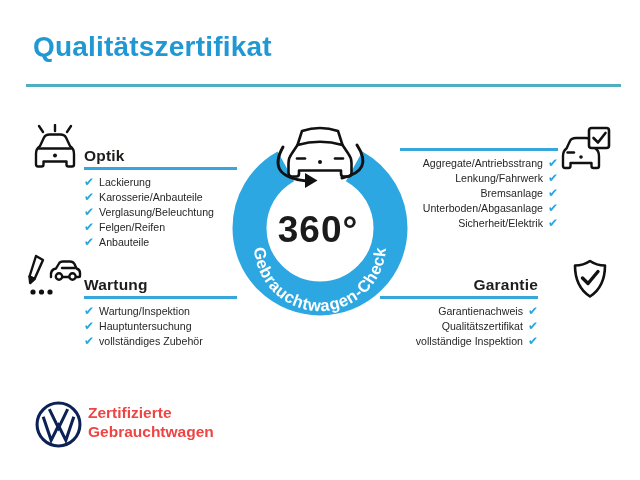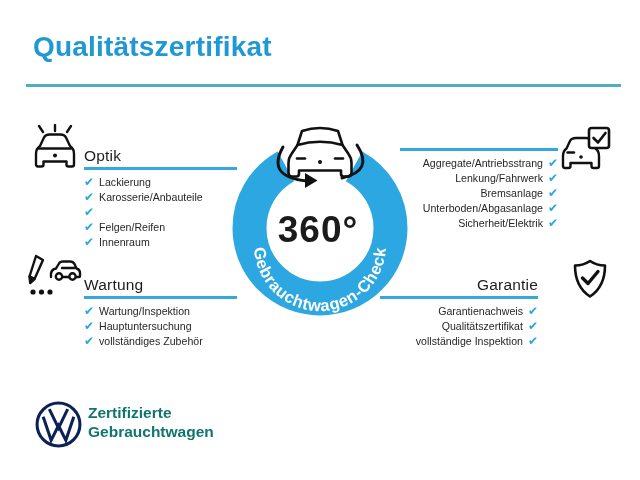--- a/index.html
+++ b/index.html
@@ -2,41 +2,41 @@
 <html><head>
 <meta charset="utf-8">
 <style>
   html,body{margin:0;padding:0;background:#ffffff;}
   .stage{position:relative;width:640px;height:480px;background:#ffffff;overflow:hidden;
          font-family:"Liberation Sans",sans-serif;border-radius:16px;}
   .title{position:absolute;left:33px;top:31px;font-size:28px;font-weight:bold;
          color:#2098d4;letter-spacing:0.2px;}
   .top-rule{position:absolute;left:26px;top:84px;width:595px;height:3px;background:#4fafc0;}
   .sec{position:absolute;width:153px;}
-  .sec h3{margin:0;font-size:15.5px;line-height:19px;font-weight:normal;color:#1d1d1b;letter-spacing:0.2px;}
+  .sec h3{margin:0;font-size:15.5px;line-height:19px;font-weight:bold;color:#1d1d1b;letter-spacing:0.2px;}
   .sec .rule{height:2.5px;background:#35a7dc;margin-top:2px;}
   .sec .items{margin-top:7px;}
   .row{display:flex;align-items:center;gap:5px;margin-bottom:4.2px;line-height:11px;}
   .chk{color:#29a5de;font-size:12px;line-height:11px;font-family:"DejaVu Sans",sans-serif;}
   .lbl{font-size:10.6px;font-weight:normal;color:#262626;white-space:nowrap;}
   .sec.right{width:158px;text-align:right;}
   .sec.right h3{text-align:right;}
   .sec.right .row{justify-content:flex-end;align-items:center;}
   #sec-optik{left:84px;top:146px;}
   #sec-technik{left:400px;top:146px;}
   #sec-wartung{left:84px;top:275px;}
   #sec-garantie{left:380px;top:275px;}
   .icon{position:absolute;}
   #icon-optik{left:33px;top:124px;}
   #icon-technik{left:561px;top:126px;}
   #icon-wartung{left:26px;top:252px;}
   #icon-garantie{left:572px;top:259px;}
   .badge{position:absolute;left:218px;top:110px;}
   .brand{position:absolute;left:34px;top:400px;}
-  .brand-text{position:absolute;left:88px;top:403px;color:#0f766e;font-weight:bold;
+  .brand-text{position:absolute;left:88px;top:403px;color:#ef4444;font-weight:bold;
               font-size:15.5px;line-height:19px;}
 </style>
 </head>
 <body>
 
 <div class="stage">
 
   <div class="title">Qualitätszertifikat</div>
   <div class="top-rule"></div>
 
@@ -58,28 +58,29 @@
       <div class="row">
           <span class="chk">✔</span>
           <span class="lbl">Lackierung</span>
         </div>
       <div class="row">
           <span class="chk">✔</span>
           <span class="lbl">Karosserie/Anbauteile</span>
         </div>
       <div class="row">
           <span class="chk">✔</span>
+          <span class="lbl">Verglasung/Beleuchtung</span>
         </div>
       <div class="row">
           <span class="chk">✔</span>
           <span class="lbl">Felgen/Reifen</span>
         </div>
       <div class="row">
           <span class="chk">✔</span>
-          <span class="lbl">Innenraum</span>
+          <span class="lbl">Anbauteile</span>
         </div>
     </div>
   </div>
 
   <svg id="icon-technik" class="icon" width="50" height="46" viewBox="0 0 50 46">
     <g stroke="#111" stroke-width="2.4" fill="none" stroke-linecap="round" stroke-linejoin="round">
       <path d="M2 40 L2 30 Q2 25 5.5 22.5 L9 15 Q10.5 12 15 12 L25 12 Q29.5 12 31 15 L34.5 22.5 Q38 25 38 30 L38 40 Q38 42 36 42 L32.5 42 Q30.5 42 30.5 40 L30.5 37 L9.5 37 L9.5 40 Q9.5 42 7.5 42 L4 42 Q2 42 2 40 Z"></path>
       <path d="M6.5 26.5 L13 26.5"></path>
       <circle cx="20" cy="31" r="1.8" fill="#111" stroke="none"></circle>
       <rect x="28" y="2" width="20" height="20" rx="2.5" fill="#ffffff" stroke-width="2.6"></rect>

